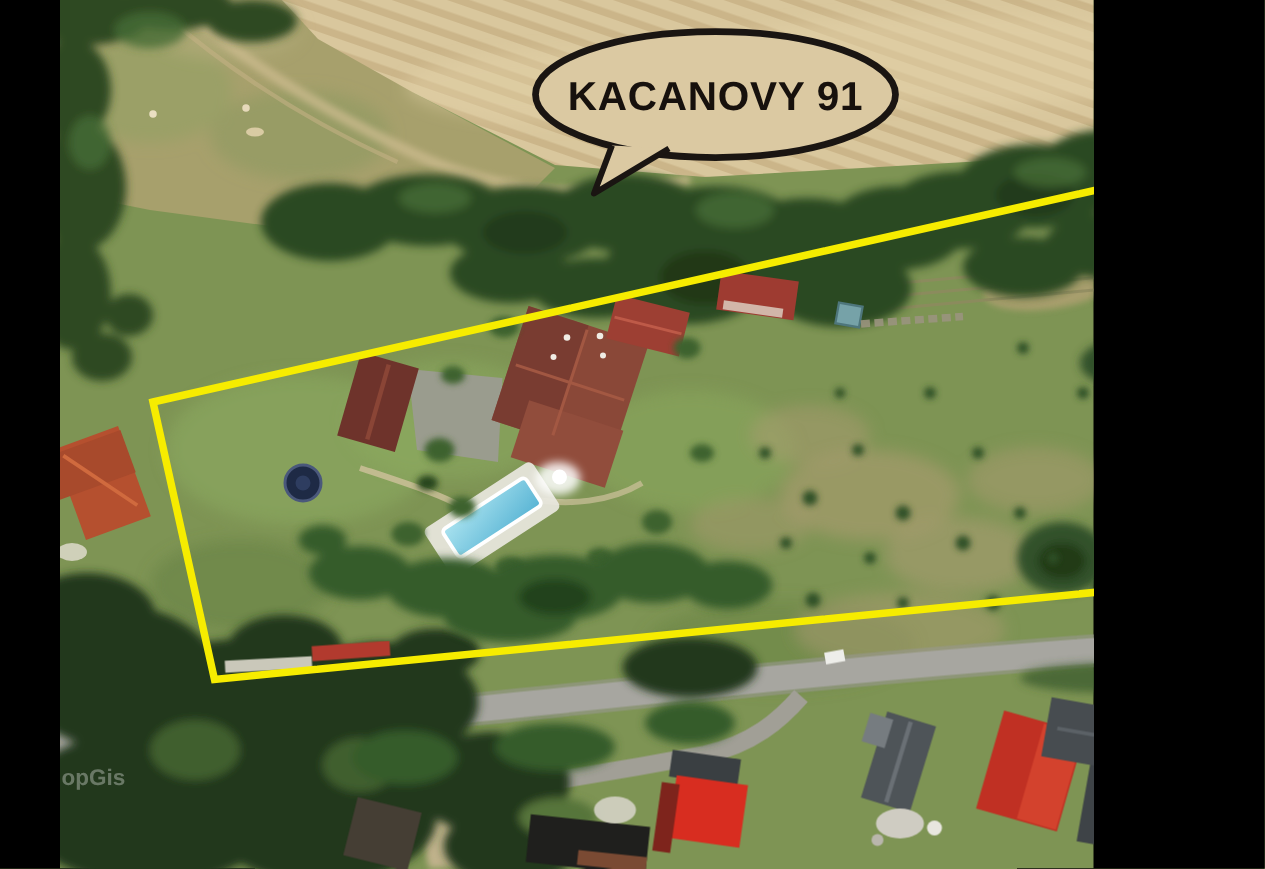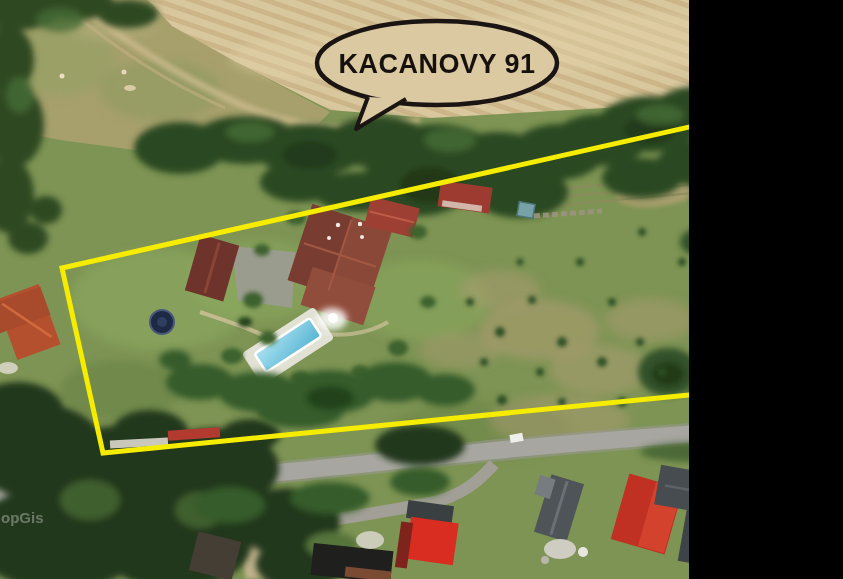--- a/index.html
+++ b/index.html
@@ -1,16 +1,16 @@
 <!DOCTYPE html>
 <html><head>
 <meta charset="utf-8">
 <style>
   html,body{margin:0;padding:0;background:#000;}
-  .stage{width:689px;height:579px;position:relative;overflow:hidden;font-family:"Liberation Sans",sans-serif;}
+  .stage{width:689px;height:579px;position:relative;overflow:hidden;font-family:"Liberation Sans",sans-serif;margin-left:40px;}
   svg{display:block;}
   .callout-text{font-family:"Liberation Sans",sans-serif;font-weight:bold;font-size:27px;letter-spacing:.5px;fill:#17110d;}
   .wm{font-family:"Liberation Sans",sans-serif;font-weight:bold;font-size:15px;fill:#ffffff;opacity:.32;}
 </style>
 </head>
 <body>
 
 <div class="stage">
 <svg viewBox="0 0 843 579" width="843" height="579">
   <defs>

